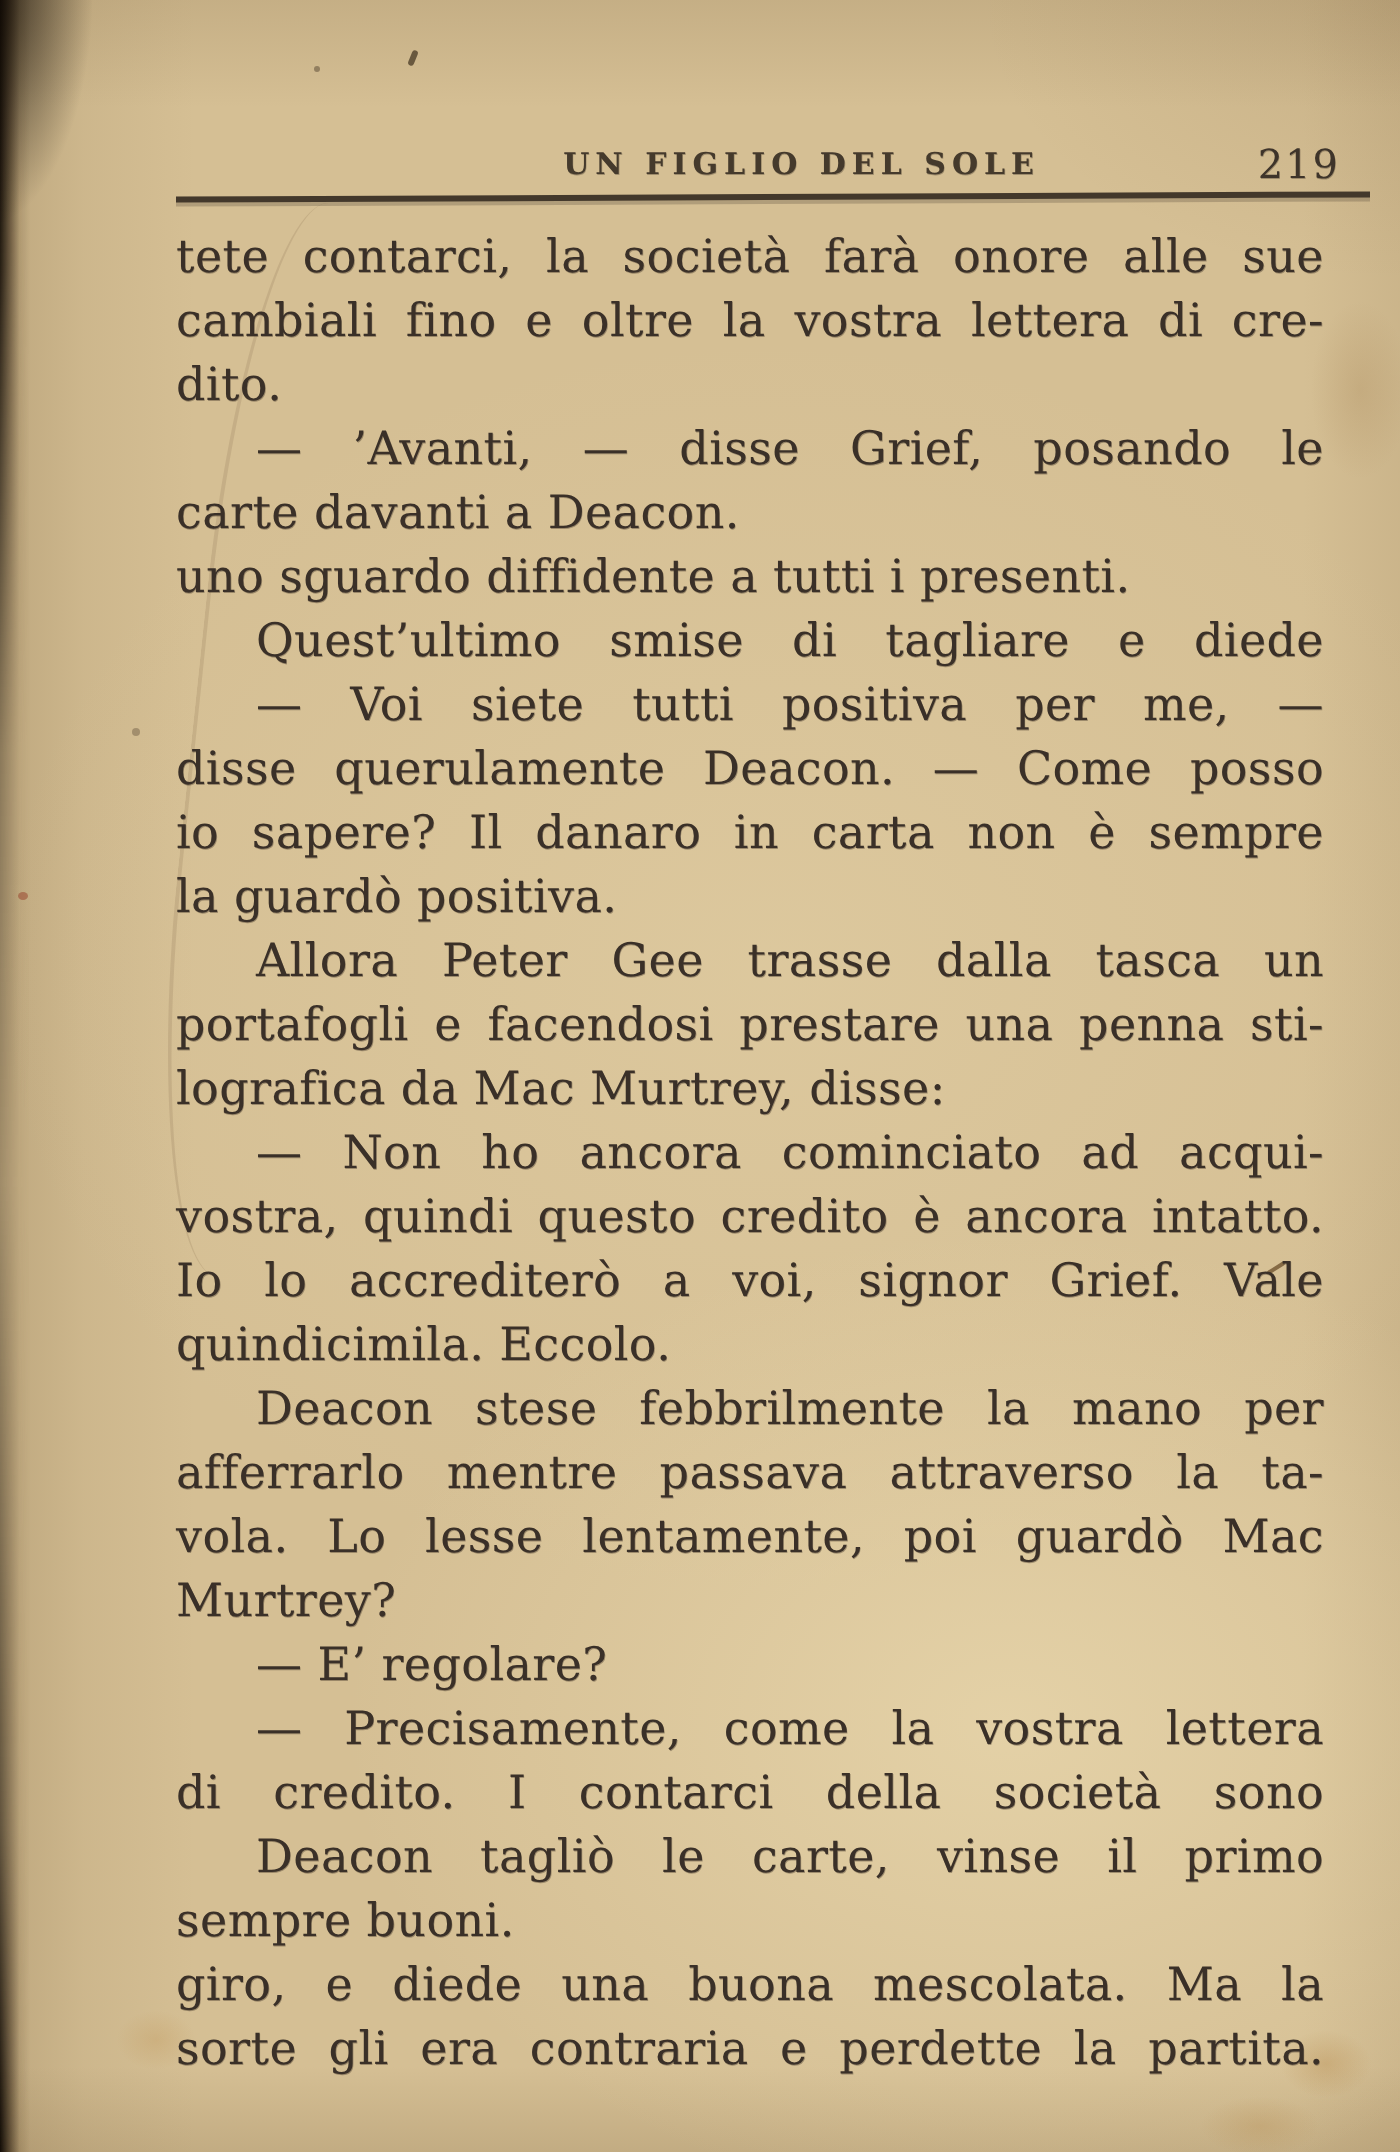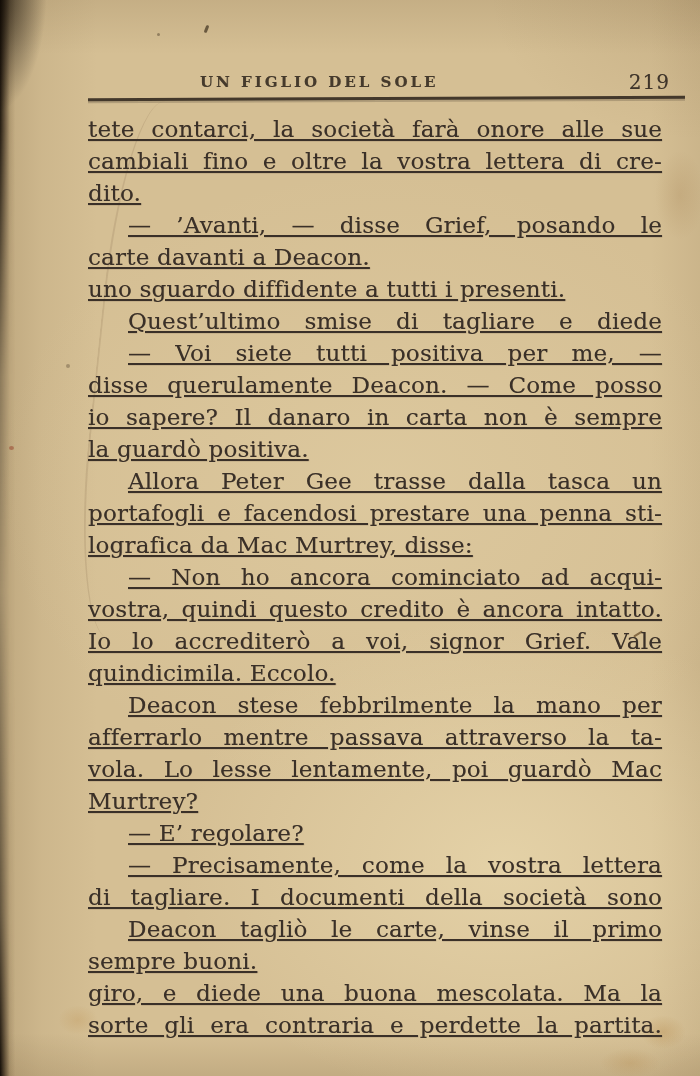--- a/index.html
+++ b/index.html
@@ -44,42 +44,42 @@
   .stain-r{left:655px;top:150px;width:50px;height:90px;background:radial-gradient(ellipse, rgba(150,110,60,.18), rgba(150,110,60,0) 70%);}
   .speck{position:absolute;background:rgba(62,48,30,.7);}
   .speck-top{left:205px;top:25px;width:3px;height:8px;border-radius:2px;transform:rotate(22deg);}
   .speck-dot1{left:157px;top:33px;width:3px;height:3px;border-radius:50%;opacity:.6;}
   .speck-slash{left:633px;top:633px;width:10px;height:2px;border-radius:2px;transform:rotate(-32deg);background:rgba(120,92,55,.85);}
   .speck-dot2{left:66px;top:364px;width:4px;height:4px;border-radius:50%;opacity:.45;}
   .speck-red{left:9px;top:446px;width:5px;height:4px;border-radius:50%;background:rgba(150,62,40,.5);}
 
   .running-head{
     position:absolute;left:200px;top:73px;width:320px;
-    text-align:left;
+    text-align:right;
     font-size:15px;font-weight:bold;letter-spacing:3px;
     color:#453a2c;
     text-shadow:0.3px 0.3px 0 rgba(60,48,36,.35);
   }
   .page-number{
     position:absolute;right:30px;top:70px;
     font-size:20px;letter-spacing:1px;color:#3e342a;
     text-shadow:0.3px 0.3px 0 rgba(60,48,36,.35);
   }
   .head-rule{
     position:absolute;left:88px;top:97px;width:597px;height:3px;
     background:#43382b;transform:rotate(-0.25deg);
     box-shadow:0 2px 0 rgba(67,56,43,.25);
   }
   .page-body{
     position:absolute;left:88px;top:113px;width:574px;
     font-size:23px;line-height:32px;letter-spacing:0.2px;
     color:#3a3028;
     text-shadow:0.3px 0.3px 0 rgba(58,46,34,.38);
   }
-  .line{height:32px;white-space:normal;text-decoration:underline;}
+  .line{height:32px;white-space:normal;}
   .line.j{text-align:justify;text-align-last:justify;}
   .line.ind{padding-left:40px;}
 </style>
 </head>
 <body>
 
 <div class="page">
 
   <div class="edge-left"></div>
   <div class="corner-tl"></div>
@@ -120,20 +120,20 @@
       <div class="line j ind">— Non ho ancora cominciato ad acqui-</div>
       <div class="line j">vostra, quindi questo credito è ancora intatto.</div>
       <div class="line j">Io lo accrediterò a voi, signor Grief. Vale</div>
       <div class="line">quindicimila. Eccolo.</div>
       <div class="line j ind">Deacon stese febbrilmente la mano per</div>
       <div class="line j">afferrarlo mentre passava attraverso la ta-</div>
       <div class="line j">vola. Lo lesse lentamente, poi guardò Mac</div>
       <div class="line">Murtrey?</div>
       <div class="line ind">— E’ regolare?</div>
       <div class="line j ind">— Precisamente, come la vostra lettera</div>
-      <div class="line j">di tagliare. I documenti della società sono</div>
+      <div class="line j">di credito. I contarci della società sono</div>
       <div class="line j ind">Deacon tagliò le carte, vinse il primo</div>
       <div class="line">sempre buoni.</div>
       <div class="line j">giro, e diede una buona mescolata. Ma la</div>
       <div class="line j">sorte gli era contraria e perdette la partita.</div>
     </div>
 
 </div>
 
 </body></html>

